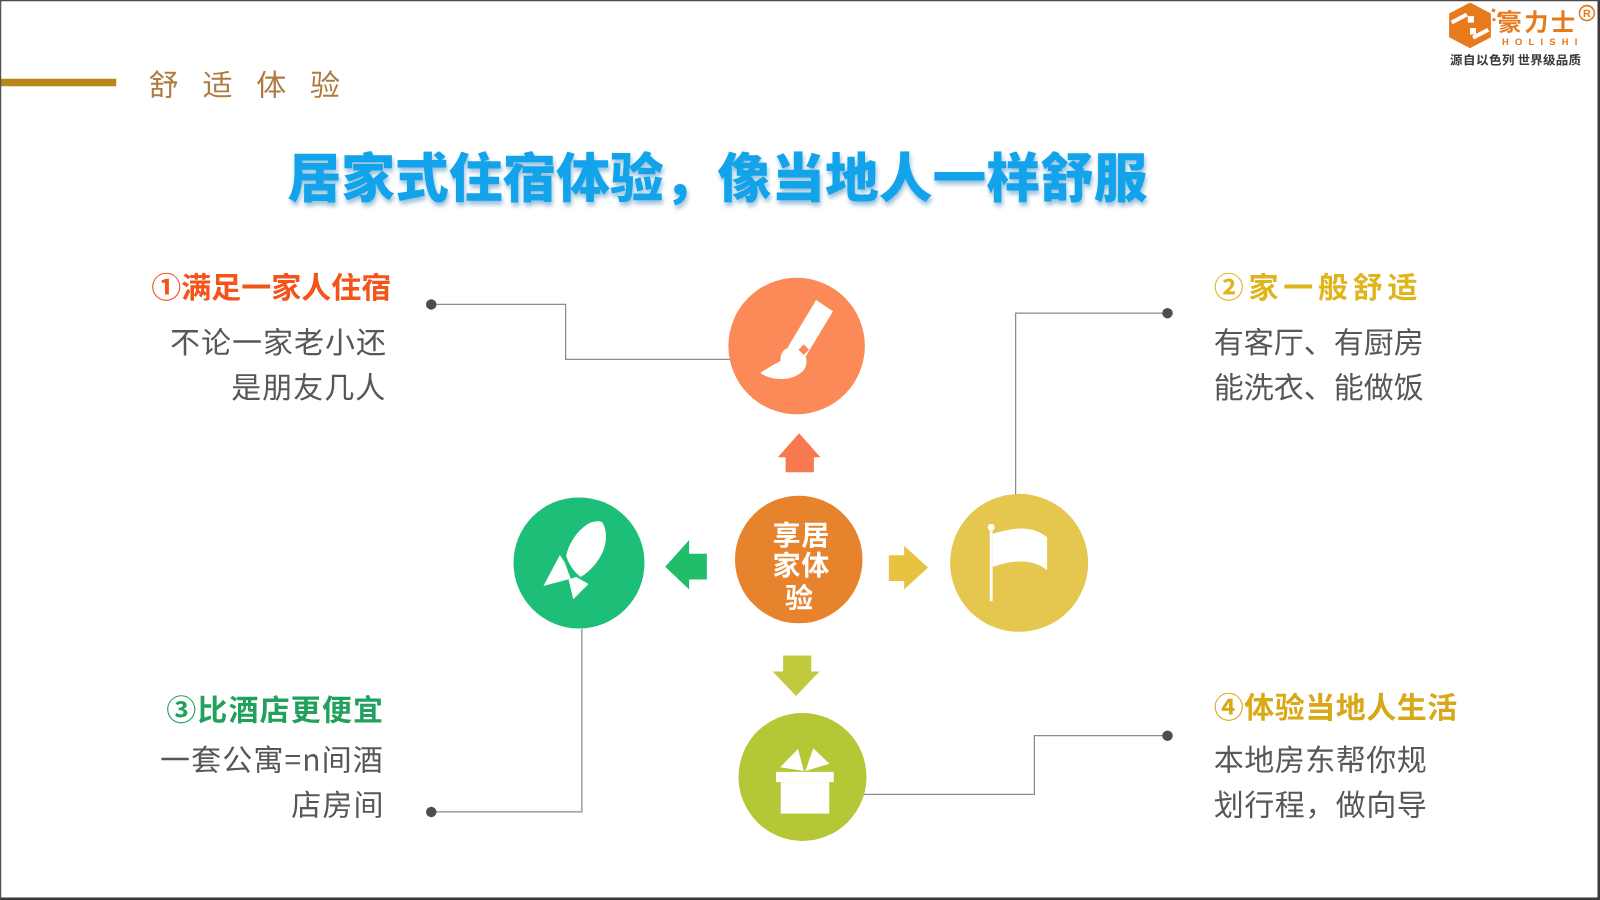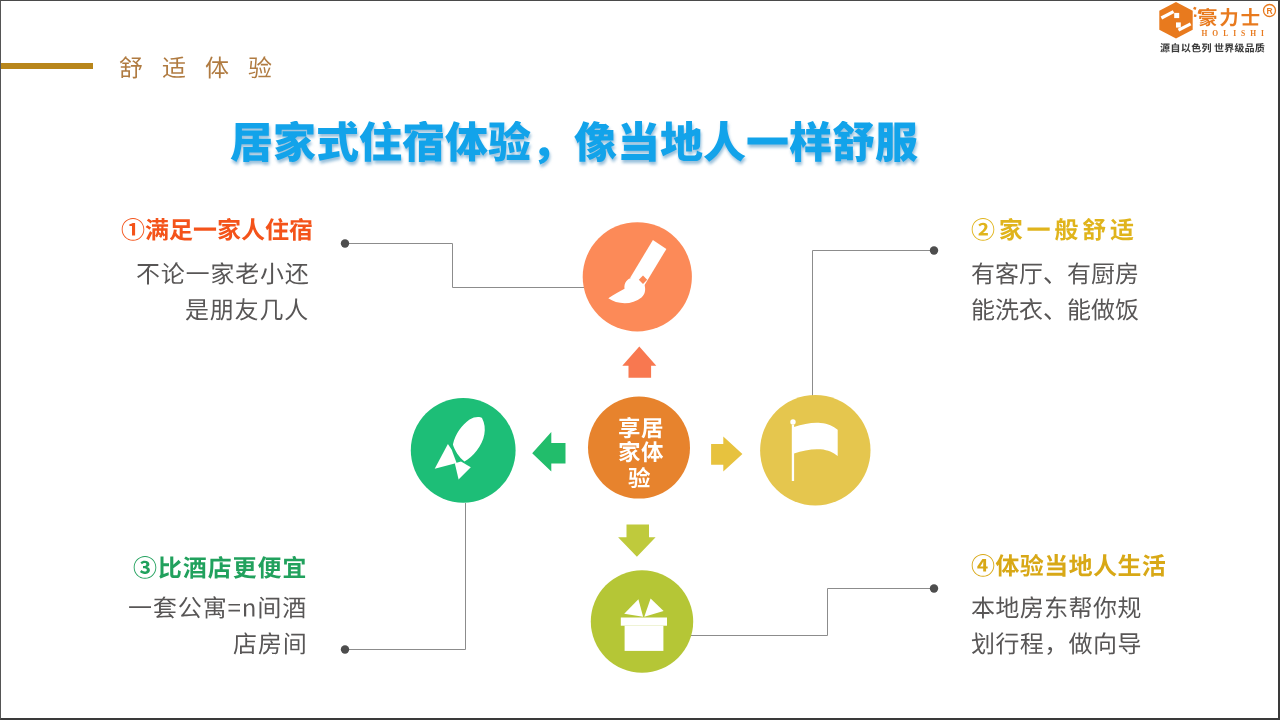--- a/index.html
+++ b/index.html
@@ -120,21 +120,21 @@
       <rect x="2" y="8.5" width="2.4" height="2.4" transform="rotate(10 3.2 9.7)"></rect>
     </g>
   </svg>
 <svg style="position:absolute;left:1198.0px;top:7.5px" width="64" height="24" viewBox="0 0 64 24">
     <path fill="#E87A1E" d="M1.2 7.7V11.1H3.3V9.2H16.2V11H18.3V7.7ZM6 4.9H13.5V5.8H6ZM3.7 3.7V7.1H16V3.7ZM15.8 11.3C14.6 11.8 13 12.5 11.5 12.9C11.1 12.3 10.6 11.8 9.9 11.3L10 11.3H15.4V9.8H4V11.3H6.8C5.3 11.7 3.6 12.1 2.1 12.3C2.3 12.6 2.7 13.3 2.9 13.6C4.6 13.2 6.5 12.7 8.2 12.1L8.6 12.3C7 13.4 4.1 14.2 1.6 14.6C1.9 14.9 2.4 15.4 2.6 15.8C4.9 15.3 7.6 14.3 9.4 13.1L9.7 13.6C7.9 15.2 4.6 16.4 1.3 16.8C1.6 17.2 2.1 17.8 2.3 18.3C4.1 17.9 6 17.3 7.6 16.5C7.9 17 8.1 17.8 8.1 18.3C8.6 18.3 9.1 18.3 9.5 18.3C10.3 18.3 10.8 18.2 11.4 17.6C12.2 17 12.5 15.7 12.1 14.4L12.9 14.2C13.8 16 15.1 17.4 17.2 18.1C17.5 17.6 18 16.8 18.4 16.4C16.7 16 15.4 15 14.7 13.6C15.5 13.3 16.4 13 17.2 12.7ZM10.3 14.8C10.4 15.5 10.3 16 10 16.3C9.7 16.5 9.4 16.5 9 16.5C8.7 16.5 8.2 16.5 7.7 16.5C8.6 16 9.5 15.4 10.3 14.8ZM8.2 0.4C8.3 0.7 8.5 1 8.6 1.3H1V3H18.5V1.3H11.3C11.1 0.8 10.8 0.3 10.5 -0.1Z M28.7 0.1V4.2H22.8V6.6H28.7C28.3 10 27 14 22.2 16.6C22.7 17 23.6 17.9 24 18.5C29.5 15.4 30.9 10.6 31.2 6.6H36.6C36.4 12.4 36 15 35.3 15.6C35.1 15.8 34.9 15.9 34.4 15.9C33.9 15.9 32.8 15.9 31.5 15.8C32 16.5 32.3 17.5 32.3 18.2C33.5 18.3 34.8 18.3 35.5 18.2C36.3 18.1 36.9 17.8 37.5 17.1C38.4 16 38.7 13.1 39.1 5.3C39.2 5 39.2 4.2 39.2 4.2H31.2V0.1Z M51.1 0.1V6H43.5V8.3H51.1V15.2H44.6V17.5H60.2V15.2H53.6V8.3H61.3V6H53.6V0.1Z"></path>
   </svg>
 <svg style="position:absolute;left:1262px;top:3px" width="16" height="16" viewBox="0 0 16 16">
 <circle cx="7.5" cy="7.5" r="6" fill="none" stroke="#E87A1E" stroke-width="1.3"></circle>
 <text x="7.5" y="10.6" font-family="Liberation Sans,sans-serif" font-size="8.5" font-weight="bold" fill="#E87A1E" text-anchor="middle">R</text>
   </svg>
-<div style="position:absolute;left:1201.5px;top:28.5px;width:75px;color:#E87A1E;font-size:7.5px;font-weight:bold;letter-spacing:5px;font-family:Liberation Serif, serif">HOLISHI</div>
+<div style="position:absolute;left:1201.5px;top:28.5px;width:75px;color:#E87A1E;font-size:7.5px;font-weight:bold;letter-spacing:5px;font-family:Liberation Sans, sans-serif">HOLISHI</div>
 <svg style="position:absolute;left:1160.0px;top:43.0px" width="54" height="12" viewBox="0 0 54 12">
     <path fill="#3A3A3A" d="M5.9 4.7H8.2V5.3H5.9ZM5.9 3.4H8.2V3.9H5.9ZM5 6.5C4.7 7.2 4.3 7.9 4 8.3C4.2 8.5 4.7 8.7 4.9 8.9C5.3 8.4 5.7 7.6 6 6.8ZM7.8 6.8C8.2 7.5 8.6 8.3 8.7 8.8L9.8 8.3C9.6 7.9 9.2 7 8.9 6.4ZM0.8 1C1.3 1.3 2 1.8 2.4 2.1L3.1 1.1C2.7 0.8 1.9 0.4 1.4 0.1ZM0.3 3.7C0.8 4 1.6 4.4 1.9 4.7L2.6 3.8C2.2 3.5 1.5 3.1 1 2.8ZM0.4 8.7 1.5 9.3C1.9 8.3 2.4 7.2 2.8 6.1L1.8 5.4C1.4 6.6 0.8 7.9 0.4 8.7ZM4.8 2.5V6.1H6.4V8.3C6.4 8.4 6.4 8.4 6.2 8.4C6.1 8.4 5.7 8.4 5.4 8.4C5.5 8.7 5.6 9.1 5.7 9.4C6.3 9.5 6.8 9.4 7.1 9.3C7.5 9.1 7.5 8.8 7.5 8.3V6.1H9.3V2.5H7.4L7.8 1.9L6.6 1.7H9.6V0.6H3.3V3.4C3.3 5 3.2 7.3 2.1 8.8C2.4 8.9 2.9 9.3 3.1 9.5C4.3 7.8 4.5 5.1 4.5 3.4V1.7H6.4C6.4 1.9 6.3 2.2 6.2 2.5Z M13.1 4.6H17.8V5.7H13.1ZM13.1 3.5V2.5H17.8V3.5ZM13.1 6.8H17.8V7.8H13.1ZM14.7 0C14.6 0.4 14.5 0.9 14.4 1.4H11.8V9.4H13.1V8.9H17.8V9.4H19.1V1.4H15.7C15.8 1 16 0.6 16.1 0.2Z M24.4 1.7C24.9 2.4 25.6 3.4 25.8 4L26.9 3.4C26.6 2.7 26 1.8 25.4 1.1ZM28.2 0.5C28.1 4.7 27.4 7.2 24.3 8.4C24.6 8.7 25.1 9.2 25.3 9.5C26.4 8.9 27.2 8.2 27.9 7.3C28.5 8 29.2 8.8 29.6 9.4L30.6 8.6C30.2 7.9 29.2 7 28.5 6.2C29.1 4.7 29.4 2.9 29.5 0.5ZM22.2 8.6C22.4 8.3 22.9 8 25.8 6.5C25.7 6.2 25.5 5.7 25.5 5.4L23.6 6.3V0.7H22.2V6.5C22.2 7.1 21.8 7.5 21.5 7.7C21.7 7.9 22 8.3 22.2 8.6Z M35.7 3.9V5.1H33.9V3.9ZM36.9 3.9H38.7V5.1H36.9ZM36.9 1.9C36.6 2.2 36.3 2.6 36 2.8H33.8C34.1 2.5 34.3 2.2 34.6 1.9ZM34.5 -0C33.9 1.2 32.7 2.4 31.5 3.1C31.7 3.4 32 4 32.1 4.2C32.3 4.1 32.5 4 32.7 3.8V7.5C32.7 8.9 33.3 9.3 35.1 9.3C35.6 9.3 38.1 9.3 38.6 9.3C40.3 9.3 40.7 8.8 40.9 7.1C40.6 7.1 40.1 6.9 39.8 6.7C39.6 8 39.5 8.2 38.5 8.2C37.9 8.2 35.6 8.2 35.1 8.2C34 8.2 33.9 8.1 33.9 7.5V6.3H38.7V6.6H39.9V2.8H37.5C37.9 2.4 38.3 1.8 38.7 1.3L37.9 0.8L37.7 0.8H35.4L35.6 0.4Z M47.8 1.1V6.9H49V1.1ZM49.8 0.2V8.1C49.8 8.2 49.8 8.3 49.6 8.3C49.4 8.3 48.9 8.3 48.4 8.2C48.6 8.6 48.7 9.1 48.8 9.4C49.6 9.4 50.2 9.4 50.5 9.2C50.9 9 51 8.7 51 8V0.2ZM43.3 5.7C43.7 6 44.2 6.5 44.5 6.8C43.9 7.6 43.1 8.2 42.2 8.5C42.5 8.8 42.8 9.2 42.9 9.5C45.2 8.5 46.7 6.4 47.1 2.9L46.4 2.7L46.2 2.7H44.4C44.5 2.4 44.6 2 44.6 1.7H47.3V0.5H42.1V1.7H43.4C43.1 3 42.6 4.3 41.9 5.1C42.1 5.3 42.6 5.7 42.8 5.9C43.3 5.4 43.6 4.6 44 3.8H45.8C45.7 4.5 45.4 5.2 45.2 5.7C44.8 5.4 44.4 5.1 44 4.8Z"></path>
   </svg>
 <svg style="position:absolute;left:1214.0px;top:43.0px" width="53" height="12" viewBox="0 0 53 12">
     <path fill="#3A3A3A" d="M4.4 0.1V2.5H3V0.4H1.8V2.5H0.4V3.6H1.8V8.9H9.3V7.7H3V3.6H4.4V6.6H8.2V3.6H9.6V2.5H8.2V0.2H7V2.5H5.6V0.1ZM7 3.6V5.5H5.6V3.6Z M12.8 3H14.6V3.7H12.8ZM15.8 3H17.6V3.7H15.8ZM12.8 1.4H14.6V2.1H12.8ZM15.8 1.4H17.6V2.1H15.8ZM16.2 5.9V9.4H17.4V6.2C17.9 6.6 18.5 6.9 19.1 7.1C19.3 6.7 19.7 6.3 19.9 6C18.9 5.8 17.9 5.3 17.2 4.7H18.8V0.4H11.6V4.7H13.2C12.5 5.3 11.5 5.8 10.5 6.1C10.8 6.3 11.1 6.8 11.3 7.1C12 6.9 12.6 6.5 13.1 6.2V6.5C13.1 7.2 12.9 8 11.3 8.5C11.5 8.8 11.9 9.2 12.1 9.5C14.1 8.8 14.4 7.5 14.4 6.6V5.9H13.5C14 5.5 14.4 5.1 14.7 4.7H15.8C16.1 5.1 16.5 5.5 16.9 5.9Z M20.8 7.8 21.1 9C22 8.6 23.2 8.1 24.3 7.6C24.1 8.1 23.8 8.4 23.5 8.8C23.8 8.9 24.4 9.3 24.6 9.5C25.3 8.5 25.8 7.3 26.1 5.9C26.3 6.4 26.6 6.8 26.9 7.3C26.5 7.8 25.9 8.2 25.3 8.6C25.5 8.7 25.9 9.2 26.1 9.5C26.7 9.1 27.2 8.7 27.7 8.2C28.2 8.7 28.8 9.1 29.4 9.4C29.6 9.1 29.9 8.7 30.2 8.4C29.5 8.2 29 7.7 28.4 7.2C29.1 6.2 29.6 5 29.9 3.5L29.1 3.2L28.9 3.2H28.4C28.6 2.4 28.8 1.5 29 0.7H24.4V1.8H25.4C25.3 4 25 5.9 24.4 7.4L24.2 6.5C22.9 7 21.6 7.5 20.8 7.8ZM26.6 1.8H27.6C27.4 2.7 27.1 3.6 26.9 4.3H28.5C28.3 5.1 28 5.7 27.7 6.3C27.1 5.6 26.7 4.8 26.4 3.9C26.5 3.2 26.5 2.5 26.6 1.8ZM21 4.4C21.1 4.3 21.4 4.3 22.3 4.2C21.9 4.7 21.6 5.1 21.5 5.2C21.1 5.6 20.9 5.9 20.6 5.9C20.8 6.2 21 6.7 21 7C21.3 6.8 21.7 6.6 24.3 5.9C24.2 5.6 24.2 5.2 24.2 4.9L22.8 5.2C23.4 4.5 24 3.6 24.5 2.7L23.5 2.1C23.4 2.4 23.2 2.8 22.9 3.1L22.1 3.2C22.6 2.4 23.2 1.4 23.6 0.5L22.5 -0C22.1 1.2 21.4 2.4 21.2 2.7C21 3.1 20.8 3.3 20.6 3.3C20.7 3.6 20.9 4.2 21 4.4Z M33.8 1.6H37.4V2.9H33.8ZM32.7 0.5V4.1H38.6V0.5ZM31.3 4.9V9.5H32.4V8.9H33.9V9.4H35.1V4.9ZM32.4 7.8V6.1H33.9V7.8ZM36 4.9V9.5H37.1V8.9H38.7V9.4H39.9V4.9ZM37.1 7.8V6.1H38.7V7.8Z M46.8 8.1C47.8 8.5 48.9 9.1 49.6 9.4L50.4 8.6C49.8 8.3 48.6 7.8 47.6 7.4ZM46.1 5.4V6.1C46.1 6.8 45.9 7.8 42.9 8.5C43.2 8.8 43.5 9.2 43.7 9.4C47 8.5 47.4 7.2 47.4 6.2V5.4ZM43.7 3.9V7.4H44.9V5H48.5V7.5H49.8V3.9H47L47.1 3.2H50.4V2.2H47.2L47.3 1.4C48.2 1.3 49.1 1.1 49.8 1L48.9 -0C47.2 0.4 44.5 0.6 42 0.7V3.6C42 5.1 42 7.3 41 8.7C41.3 8.8 41.8 9.1 42.1 9.3C43.1 7.7 43.2 5.2 43.2 3.6V3.2H45.9L45.9 3.9ZM46 2.2H43.2V1.7C44.1 1.7 45.1 1.6 46 1.5Z"></path>
   </svg>
 <svg style="position:absolute;left:618.3px;top:416.9px" width="48" height="28" viewBox="0 0 48 28">
     <path fill="#FFFFFF" d="M6.7 6.9H15.8V8.2H6.7ZM4 5.1V10.1H18.7V5.1ZM16.9 10.9 16.2 11H3.3V13.1H12.6C11.7 13.4 10.7 13.7 9.8 13.9L9.8 14.9H1.1V17.2H9.8V18.7C9.8 19 9.6 19.1 9.2 19.1C8.8 19.1 7 19.1 5.7 19.1C6.1 19.7 6.5 20.6 6.7 21.3C8.6 21.3 10.1 21.3 11.2 21C12.2 20.7 12.6 20.1 12.6 18.8V17.2H21.4V14.9H12.9C15.2 14.2 17.4 13.3 19.2 12.4L17.5 10.8ZM9.2 0.4C9.4 0.9 9.6 1.3 9.7 1.8H1.4V4.1H21.1V1.8H12.8C12.6 1.2 12.3 0.5 12 -0Z M28.8 3.6H40.4V5.1H28.8ZM28.8 7.5H34.9V9.4H28.7L28.8 7.9ZM29.9 13.6V21.3H32.5V20.6H40.1V21.2H42.8V13.6H37.7V11.8H44.3V9.4H37.7V7.5H43.1V1.2H26V7.9C26 11.4 25.9 16.5 23.5 19.9C24.2 20.2 25.4 20.9 25.9 21.3C27.7 18.7 28.4 15.1 28.6 11.8H34.9V13.6ZM32.5 18.2V16H40.1V18.2Z"></path>
   </svg>
 <svg style="position:absolute;left:618.3px;top:441.0px" width="48" height="28" viewBox="0 0 48 28">

